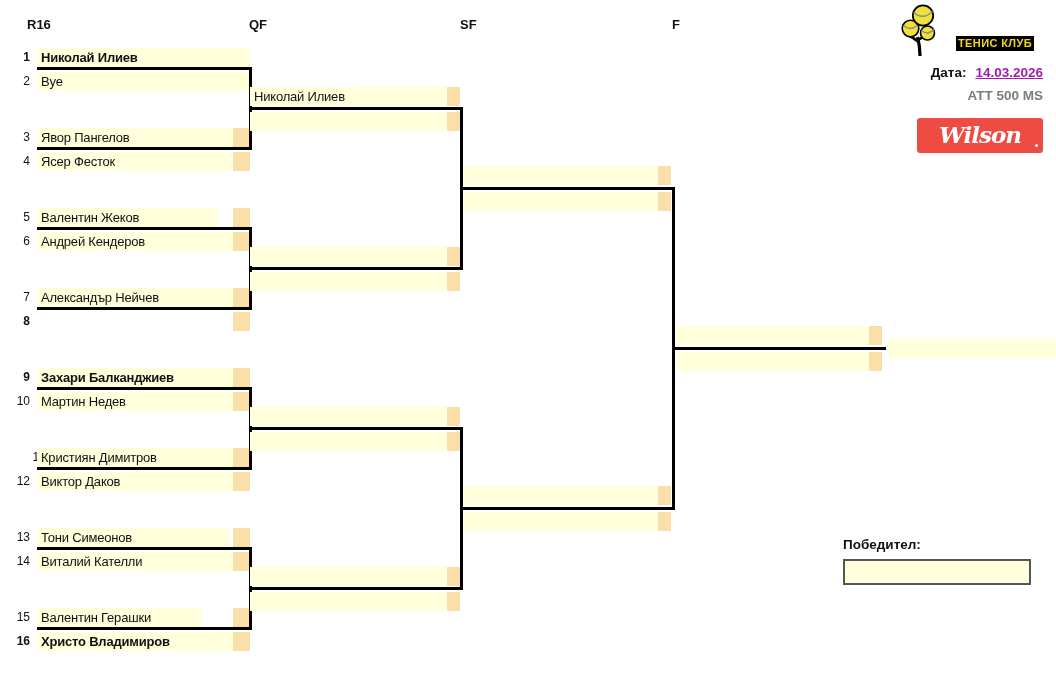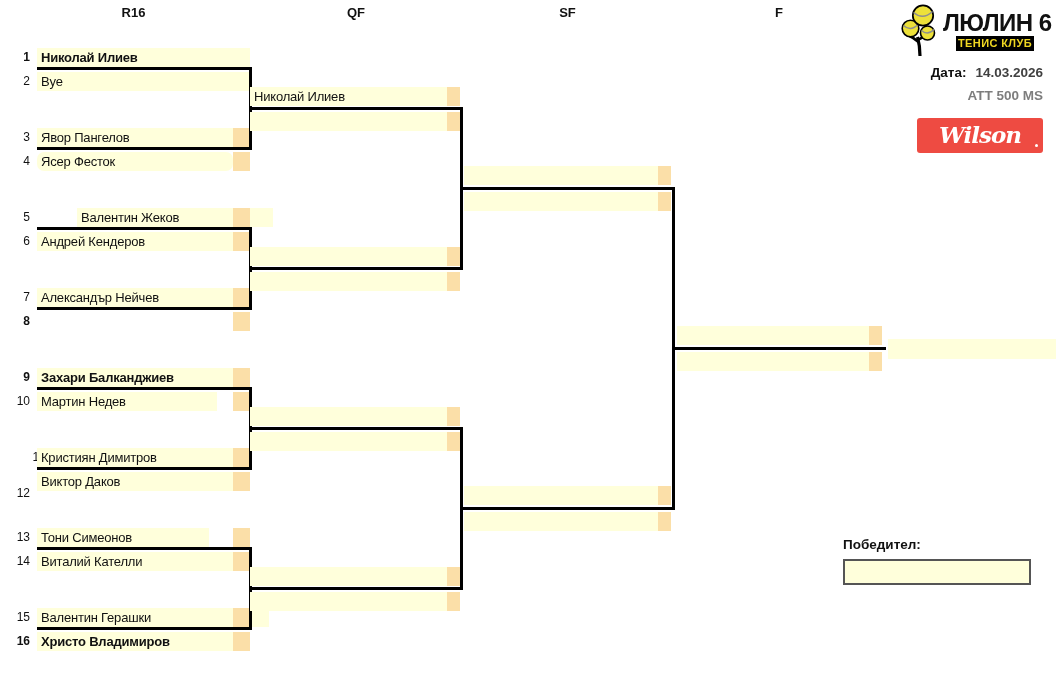--- a/index.html
+++ b/index.html
@@ -1,36 +1,36 @@
 <!DOCTYPE html>
 <html><head>
 <meta charset="utf-8">
 <style>
   html,body{margin:0;padding:0;background:#fff;}
   #app{position:relative;width:1056px;height:678px;background:#fff;overflow:hidden;
        font-family:"Liberation Sans",sans-serif;color:#111;}
-  .hdr{position:absolute;top:4px;height:17px;font-size:13px;font-weight:bold;
-       text-align:center;line-height:17px;}
+  .hdr{position:absolute;top:16px;height:17px;font-size:13px;font-weight:bold;
+       text-align:left;line-height:17px;}
   
   .hline,.vline{position:absolute;background:#000;}
   .hline{height:3px;}
   .vline{width:3px;}
   
   .seed{position:absolute;left:0;width:30px;text-align:right;font-size:12px;line-height:19px;}
   .cell{position:absolute;height:19px;background:#FFFFDB;font-size:13px;line-height:19px;
         padding-left:4px;letter-spacing:-0.2px;white-space:nowrap;overflow:hidden;box-sizing:border-box;}
   .score{position:absolute;height:19px;background:#FBDFA8;}
   .seeded, .seeded .cell, .seeded.seed{font-weight:bold;}
   
   .clubname{position:absolute;left:943px;top:9px;font-size:24px;font-weight:bold;letter-spacing:-0.5px;}
   .clubbadge{position:absolute;left:956px;top:36px;width:78px;height:15px;background:#000;
              color:#F0D722;font-size:11px;font-weight:bold;text-align:center;line-height:15px;letter-spacing:0.4px;}
   .dateline{position:absolute;top:65px;right:13px;font-size:13.5px;white-space:nowrap;}
   .dateline .lbl{font-weight:bold;color:#111;margin-right:9px;}
-  .dateline .val{font-weight:bold;color:#404040;}
+  .dateline .val{font-weight:bold;color:#a21caf;text-decoration:underline;}
   .category{position:absolute;top:88px;right:13px;font-size:13.5px;font-weight:bold;color:#7d7d7d;}
   .wilson{position:absolute;left:917px;top:118px;width:126px;height:35px;background:#EE4B42;
           border-radius:3px;display:flex;align-items:center;justify-content:center;}
   .wilson span{color:#fff;font-family:"DejaVu Serif",serif;font-style:italic;font-weight:bold;
                font-size:23px;letter-spacing:-1px;transform:translateY(-1px);}
   .wilson i{position:absolute;right:5px;bottom:6px;width:3px;height:3px;border-radius:50%;background:#fff;}
   
   .winlabel{position:absolute;left:843px;top:537px;font-size:13.5px;font-weight:bold;}
   .winbox{position:absolute;left:843px;top:559px;width:188px;height:26px;background:#FFFFDB;
           border:2px solid #555;box-sizing:border-box;}
@@ -53,60 +53,60 @@
 
   <div class="seed" style="top:128px;">3</div>
   <div class="cell" style="top:128px;left:37px;width:196px;">Явор Пангелов</div>
   <div class="score" style="top:128px;left:233px;width:17px;"></div>
 
   <div class="seed" style="top:152px;">4</div>
   <div class="cell" style="top:152px;left:37px;width:196px;border-radius:7px;">Ясер Фесток</div>
   <div class="score" style="top:152px;left:233px;width:17px;"></div>
 
   <div class="seed" style="top:208px;">5</div>
-  <div class="cell" style="top:208px;left:37px;width:196px;margin-left:40px;">Валентин Жеков</div>
+  <div class="cell" style="top:208px;left:37px;width:180px;">Валентин Жеков</div>
   <div class="score" style="top:208px;left:233px;width:17px;"></div>
 
   <div class="seed" style="top:232px;">6</div>
   <div class="cell" style="top:232px;left:37px;width:196px;">Андрей Кендеров</div>
   <div class="score" style="top:232px;left:233px;width:17px;"></div>
 
   <div class="seed" style="top:288px;">7</div>
   <div class="cell" style="top:288px;left:37px;width:196px;">Александър Нейчев</div>
   <div class="score" style="top:288px;left:233px;width:17px;"></div>
 
   <div class="seed seeded" style="top:312px;">8</div>
   <div class="score" style="top:312px;left:233px;width:17px;"></div>
 
   <div class="seed seeded" style="top:368px;">9</div>
   <div class="cell seeded" style="top:368px;left:37px;width:196px;">Захари Балканджиев</div>
   <div class="score" style="top:368px;left:233px;width:17px;"></div>
 
   <div class="seed" style="top:392px;">10</div>
-  <div class="cell" style="top:392px;left:37px;width:180px;">Мартин Недев</div>
+  <div class="cell" style="top:392px;left:37px;width:196px;">Мартин Недев</div>
   <div class="score" style="top:392px;left:233px;width:17px;"></div>
 
   <div class="seed" style="top:448px;padding-left:15px;">11</div>
   <div class="cell" style="top:448px;left:37px;width:196px;">Кристиян Димитров</div>
   <div class="score" style="top:448px;left:233px;width:17px;"></div>
 
-  <div class="seed" style="top:472px;margin-top:12px;">12</div>
+  <div class="seed" style="top:472px;">12</div>
   <div class="cell" style="top:472px;left:37px;width:196px;">Виктор Даков</div>
   <div class="score" style="top:472px;left:233px;width:17px;"></div>
 
   <div class="seed" style="top:528px;">13</div>
-  <div class="cell" style="top:528px;left:37px;width:172px;">Тони Симеонов</div>
+  <div class="cell" style="top:528px;left:37px;width:192px;">Тони Симеонов</div>
   <div class="score" style="top:528px;left:233px;width:17px;"></div>
 
   <div class="seed" style="top:552px;">14</div>
   <div class="cell" style="top:552px;left:37px;width:196px;">Виталий Кателли</div>
   <div class="score" style="top:552px;left:233px;width:17px;"></div>
 
   <div class="seed" style="top:608px;">15</div>
-  <div class="cell" style="top:608px;left:37px;width:232px;">Валентин Герашки</div>
+  <div class="cell" style="top:608px;left:37px;width:164px;">Валентин Герашки</div>
   <div class="score" style="top:608px;left:233px;width:17px;"></div>
 
   <div class="seed seeded" style="top:632px;">16</div>
   <div class="cell seeded" style="top:632px;left:37px;width:196px;">Христо Владимиров</div>
   <div class="score" style="top:632px;left:233px;width:17px;"></div>
 
   <div class="hline" style="top:67px;left:37px;width:215px;"></div>
   <div class="hline" style="top:147px;left:37px;width:215px;"></div>
   <div class="hline" style="top:227px;left:37px;width:215px;"></div>
   <div class="hline" style="top:307px;left:37px;width:215px;"></div>
@@ -172,21 +172,20 @@
     <path d="M19 52 C19 44 18.5 40 16.5 33" stroke="#000" stroke-width="3.2" fill="none"></path>
     <path d="M17.5 38 C13 34 10 32.5 6.5 31" stroke="#000" stroke-width="2.6" fill="none"></path>
     <path d="M17 36 C22 33 26 31 30.5 28.5" stroke="#000" stroke-width="2.6" fill="none"></path>
     <circle cx="9.5" cy="24.5" r="8.3" fill="#EDE13A" stroke="#000" stroke-width="1.6"></circle>
     <path d="M2.5 21.5 Q9.5 28 17 20.5" stroke="#8f8f8f" stroke-width="1.4" fill="none"></path>
     <circle cx="26.5" cy="29" r="7" fill="#EDE13A" stroke="#000" stroke-width="1.6"></circle>
     <path d="M20.5 26.5 Q26.5 32 33 25.5" stroke="#8f8f8f" stroke-width="1.3" fill="none"></path>
     <circle cx="22" cy="11.5" r="10.2" fill="#EDE13A" stroke="#000" stroke-width="1.7"></circle>
     <path d="M12.5 8.5 Q22 16.5 31.5 7.5" stroke="#8f8f8f" stroke-width="1.5" fill="none"></path>
   </svg>
-  <div class="clubname">ЛЮЛИН 6</div>
   <div class="clubbadge">ТЕНИС КЛУБ</div>
 
   <div class="dateline">
     <span class="lbl">Дата:</span><span class="val">14.03.2026</span>
   </div>
   <div class="category">ATT 500 MS</div>
 
   <div class="wilson">
     <span>Wilson</span>
     <i></i>

